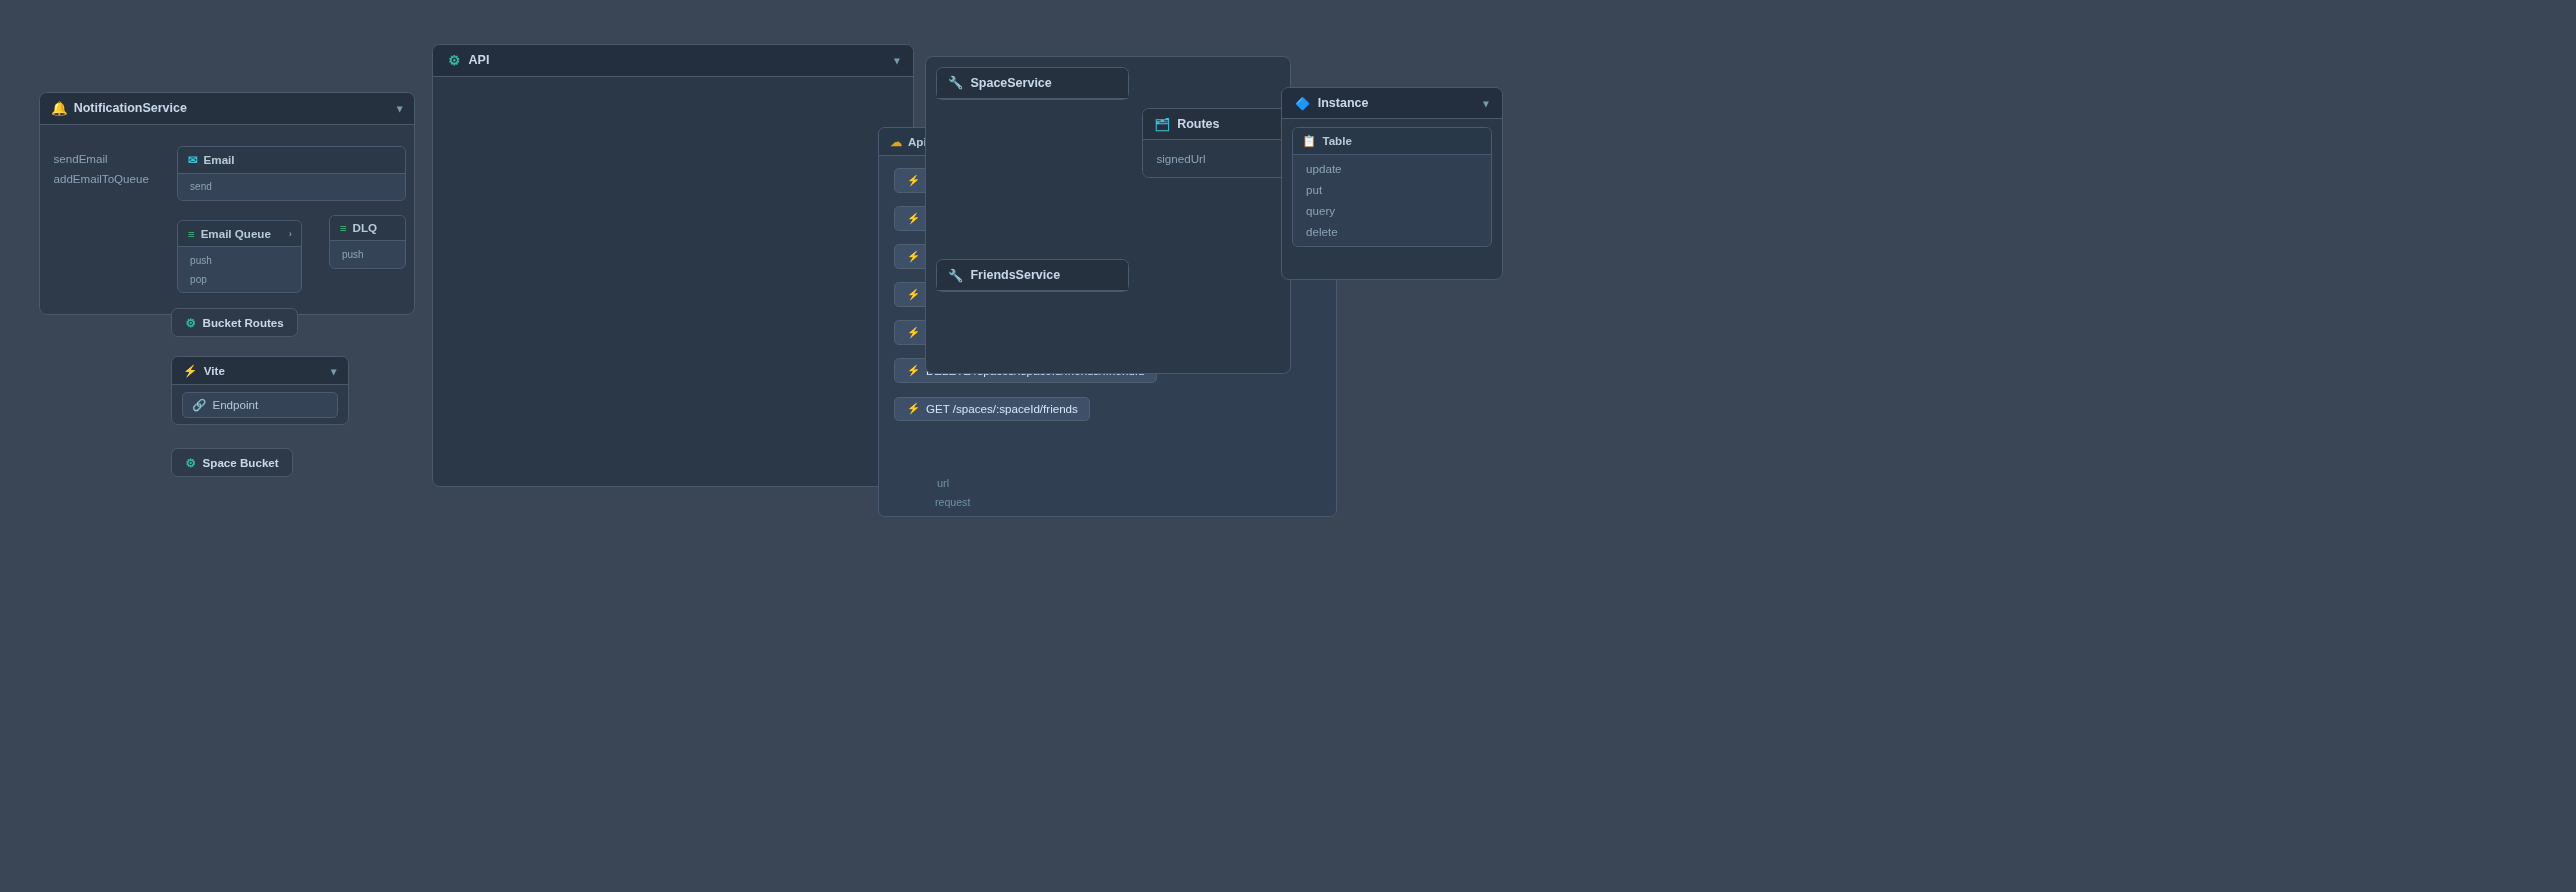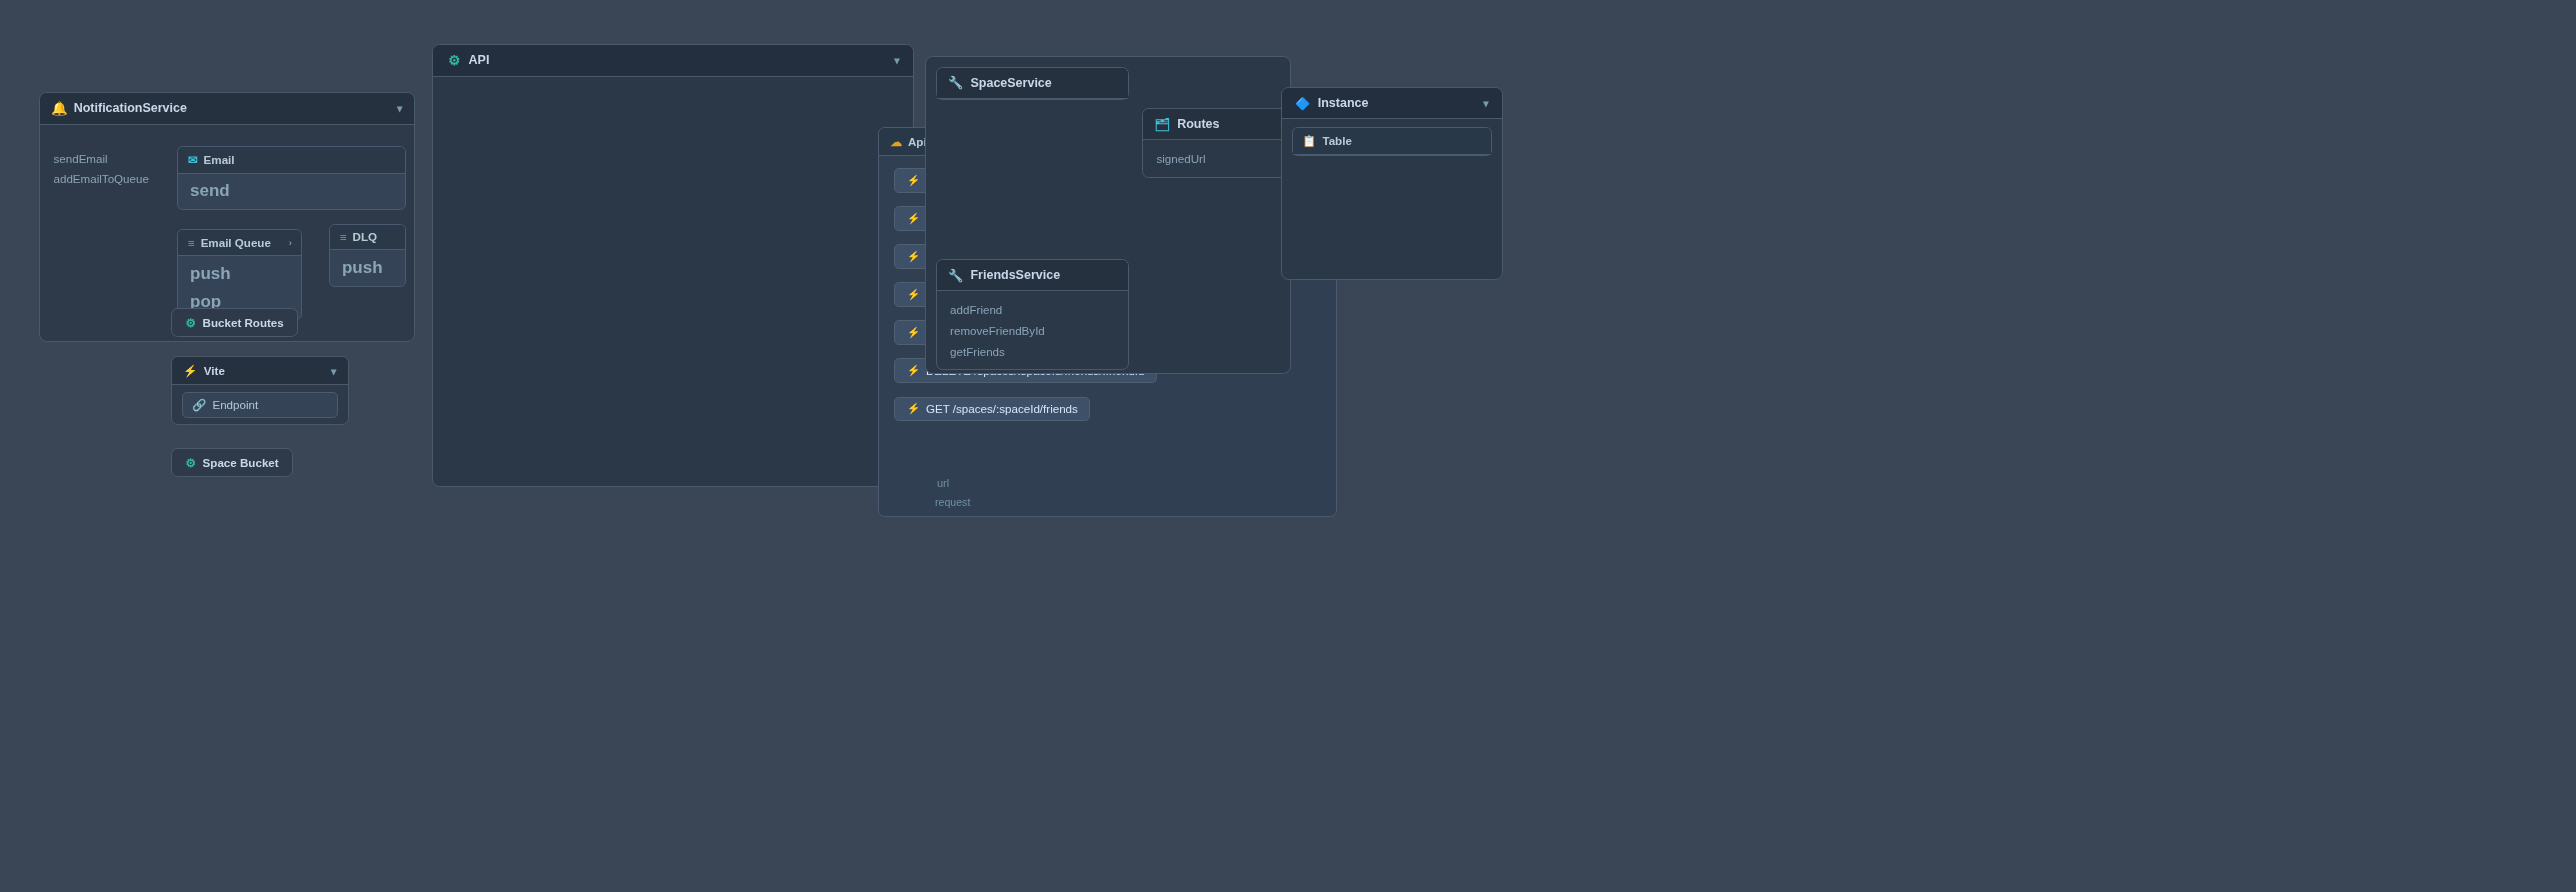--- a/index.html
+++ b/index.html
@@ -110,23 +110,22 @@
       align-items: center;
       gap: 5.8px;
     }
 
     .sub-node-body {
       padding: 3.9px 0;
     }
 
     .sub-node-row {
       padding: 3.9px 11.6px;
-      font-size: 17px;
+      font-size: 10px;
       color: #8aa4b8;
-      font-weight: bold;
     }
 
     
     .method-btn {
       display: flex;
       align-items: center;
       gap: 5.8px;
       background: #3d5068;
       border: 1px solid #506070;
       border-radius: 4.8px;
@@ -525,25 +524,20 @@
       </div>
     </div>
 
     <div class="node" style="position:absolute;left:9.6px;top:202px;width:193px;background:#2a3848;border:1px solid #4a5a6a;border-radius:6.7px;">
       <div class="node-header" style="border-radius:5.8px 5.8px 0 0;">
         <div class="node-header-left">
           <span class="icon-orange">🔧</span>
           <span>FriendsService</span>
         </div>
       </div>
-      <div class="node-body">
-        <div class="node-row">addFriend</div>
-        <div class="node-row">removeFriendById</div>
-        <div class="node-row">getFriends</div>
-      </div>
     </div>
 
   </div>
 
   <div class="node" style="position:absolute;left:1142px;top:108px;width:140px;background:#2a3848;border:1px solid #4a5a6a;border-radius:6.7px;">
     <div class="node-header" style="border-radius:5.8px 5.8px 0 0;">
       <div class="node-header-left">
         <span class="icon-cyan">🗂</span>
         <span>Routes</span>
       </div>
@@ -561,20 +555,26 @@
         <span>Instance</span>
       </div>
       <span class="chevron-icon">▾</span>
     </div>
 
     <div class="table-subnode">
       <div class="table-subnode-header">
         <span class="icon-cyan">📋</span>
         <span>Table</span>
       </div>
+      <div class="table-methods">
+        <div class="table-method-row">update</div>
+        <div class="table-method-row">put</div>
+        <div class="table-method-row">query</div>
+        <div class="table-method-row">delete</div>
+      </div>
     </div>
   </div>
 
   <div class="small-node" style="left:171px;top:308px;">
     <span class="icon-teal">⚙</span>
     <span>Bucket Routes</span>
   </div>
 
   <div class="vite-expanded" style="left:171px;top:356px;">
     <div class="vite-header">

